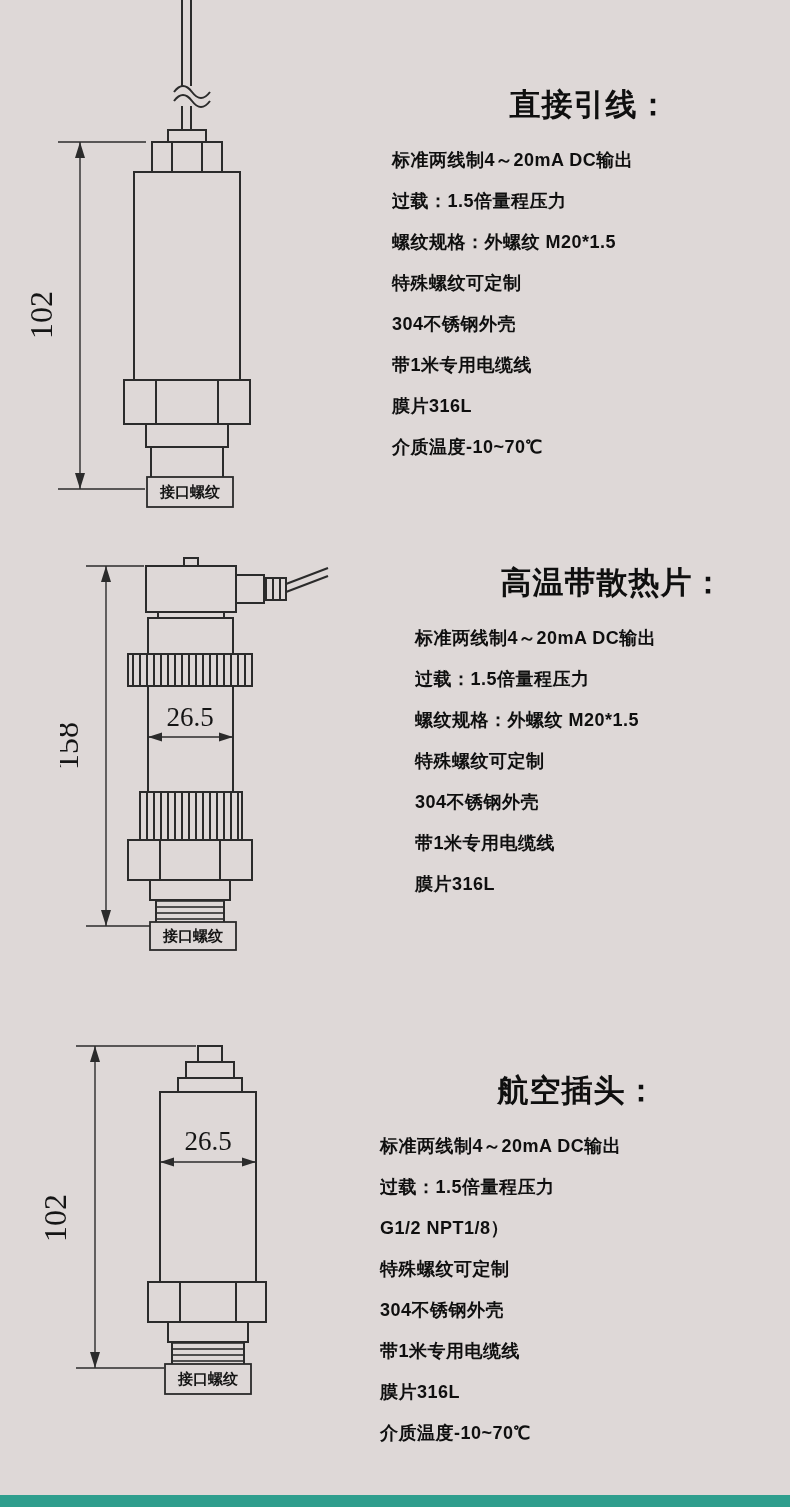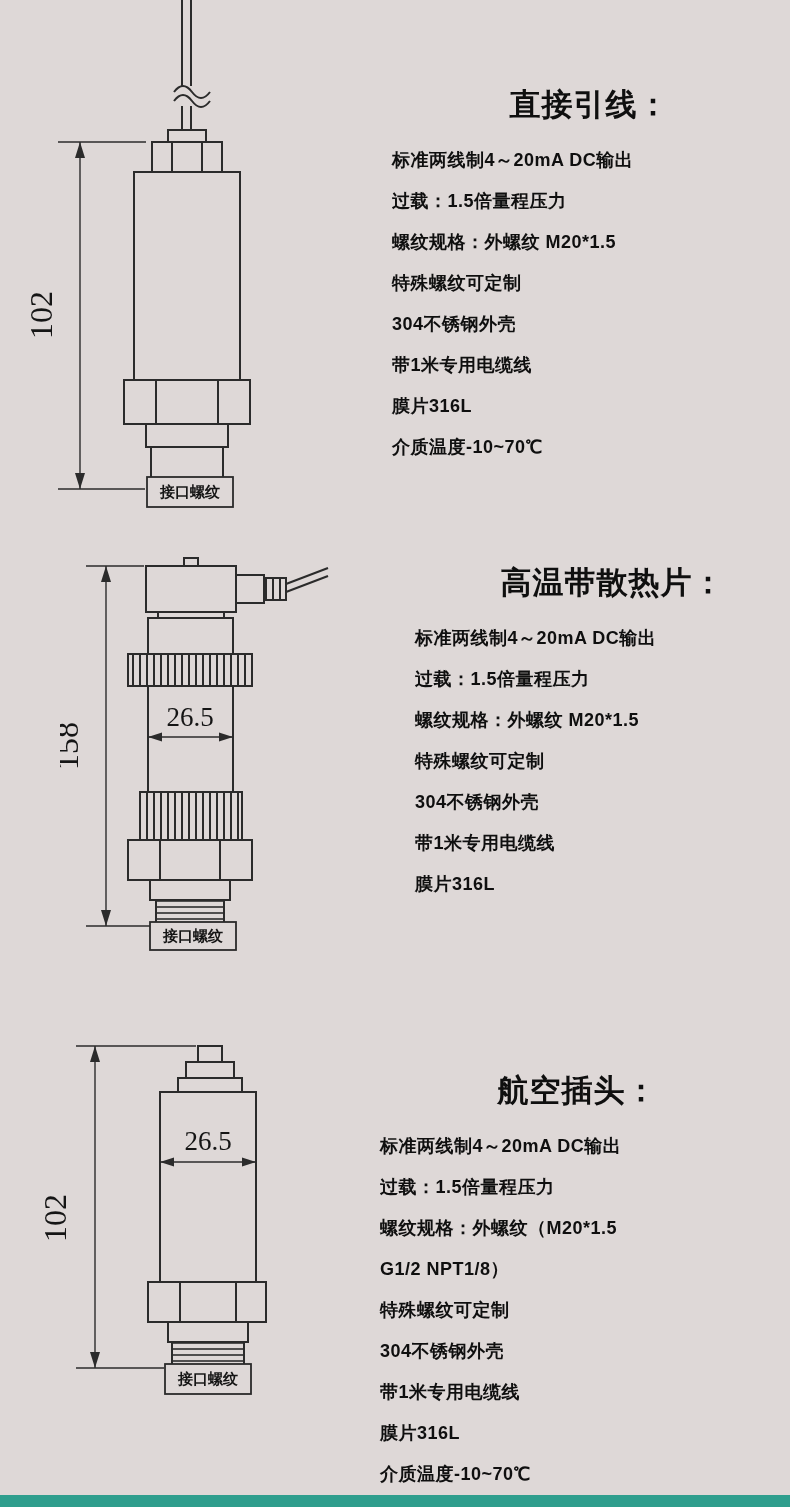--- a/index.html
+++ b/index.html
@@ -209,21 +209,20 @@
     <g>
       <rect class="box-bg" x="125" y="324" width="86" height="30"></rect>
       <text class="thread-text" x="168" y="344" text-anchor="middle">接口螺纹</text>
     </g>
   </svg>
 
   <div class="text-block" style="left:380px; top:1037px;margin-top:33px;">
     <div class="sec-title">航空插头：</div>
     <div class="spec-line">标准两线制4～20mA DC输出</div>
     <div class="spec-line">过载：1.5倍量程压力</div>
-    <div class="spec-line">螺纹规格：外螺纹（M20*1.5</div>
     <div class="spec-line">G1/2  NPT1/8）</div>
     <div class="spec-line">特殊螺纹可定制</div>
     <div class="spec-line">304不锈钢外壳</div>
     <div class="spec-line">带1米专用电缆线</div>
     <div class="spec-line">膜片316L</div>
     <div class="spec-line">介质温度-10~70℃</div>
   </div>
 
   <div class="footer-bar"></div>
 </div>

